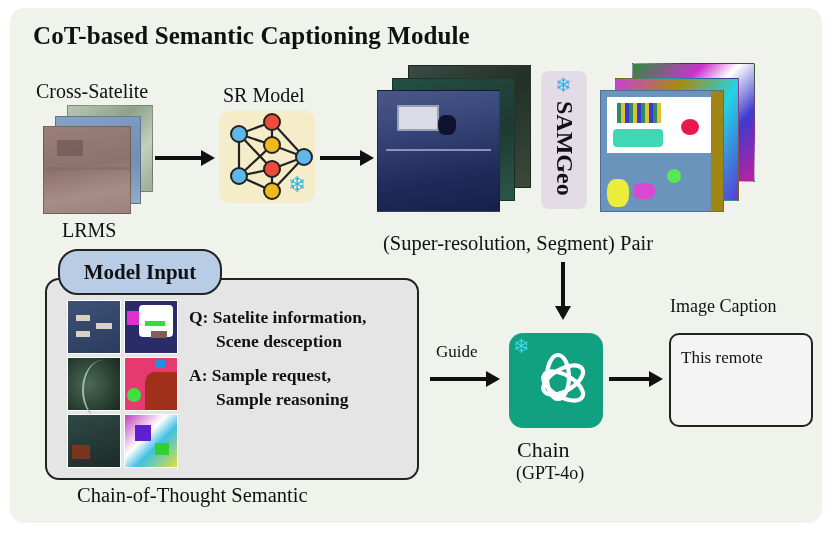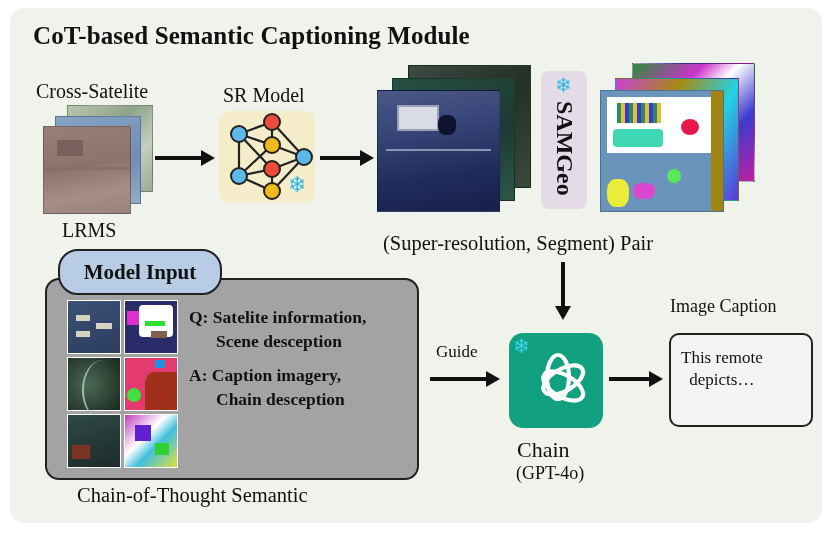--- a/index.html
+++ b/index.html
@@ -9,21 +9,21 @@
   .title { left:33px; top:22px; font-size:25px; font-weight:bold; letter-spacing:0.1px; }
   .lbl { font-size:20px; font-weight:normal; white-space:nowrap; }
   .tile { position:absolute; border:1px solid rgba(0,0,0,0.25); }
   .arrow { position:absolute; height:4px; background:#111; }
   .arrow::after { content:""; position:absolute; right:-12px; top:-6px; border-left:14px solid #111; border-top:8px solid transparent; border-bottom:8px solid transparent; }
   .varrow { position:absolute; width:4px; background:#111; }
   .varrow::after { content:""; position:absolute; bottom:-12px; left:-6px; border-top:14px solid #111; border-left:8px solid transparent; border-right:8px solid transparent; }
   .sr-box { left:219px; top:111px; width:96px; height:92px; background:#f5ecc9; border-radius:10px; }
   .samgeo { left:541px; top:71px; width:46px; height:138px; background:#e3dbe6; border-radius:8px; }
   .samgeo-text { position:absolute; left:50%; top:30px; transform:translateX(-50%); writing-mode:vertical-rl; font-size:24px; font-weight:bold; }
-  .mi-box { left:45px; top:278px; width:370px; height:198px; background:#a3a3a3; border:2px solid #222; border-radius:14px; }
+  .mi-box { left:45px; top:278px; width:370px; height:198px; background:#e5e5e5; border:2px solid #222; border-radius:14px; }
   .mi-tab { left:58px; top:249px; width:160px; height:42px; background:#b8cce6; border:2px solid #222; border-radius:20px; font-size:21px; font-weight:bold; display:flex; align-items:center; justify-content:center; }
   .qa { position:absolute; font-size:17.5px; font-weight:bold; line-height:24px; white-space:nowrap; }
   .thumb { position:absolute; width:52px; height:52px; border:1px solid #fff; }
   .gpt { left:509px; top:333px; width:94px; height:95px; background:#12a180; border-radius:14px; }
   .caption-box { left:669px; top:333px; width:140px; height:90px; background:#f4f4f4; border:2px solid #222; border-radius:10px; }
   .caption-text { position:absolute; left:10px; top:12px; font-size:17px; line-height:22px;text-align:center; }
 </style>
 </head>
 <body>
 
@@ -139,22 +139,22 @@
     <div style="position:absolute;left:30px;top:28px;width:14px;height:12px;background:#30d030;"></div>
   </div>
 
   <div class="qa" style="left:142px;top:25px;">
     <span>Q:</span>
     <span>Satelite information,</span><br>
     <span style="padding-left:27px;">Scene desception</span>
   </div>
   <div class="qa" style="left:142px;top:83px;">
     <span>A:</span>
-    <span>Caption imagery,</span><br>
-    <span style="padding-left:27px;">Chain desception</span>
+    <span>Sample request,</span><br>
+    <span style="padding-left:27px;">Sample reasoning</span>
   </div>
 </div>
 <div class="abs mi-tab">Model Input</div>
 <div class="abs lbl" style="left:77px;top:484px;font-size:20.5px;">Chain-of-Thought Semantic</div>
 
 <div class="abs lbl" style="left:436px;top:342px;font-size:17px;">Guide</div>
 <div class="arrow" style="left:430px;top:377px;width:58px;"></div>
 
 <div class="abs gpt">
   <div style="position:absolute;left:4px;top:2px;font-size:20px;color:#3ed6f2;line-height:22px;">❄</div>
@@ -168,15 +168,14 @@
 </div>
 <div class="abs lbl" style="left:517px;top:437px;font-size:22px;">Chain</div>
 <div class="abs lbl" style="left:516px;top:463px;font-size:18px;">(GPT-4o)</div>
 
 <div class="arrow" style="left:609px;top:377px;width:42px;"></div>
 
 <div class="abs lbl" style="left:670px;top:296px;font-size:18px;">Image Caption</div>
 <div class="abs caption-box">
   <div class="caption-text">
     <div>This remote</div>
-    <div>depicts…</div>
   </div>
 </div>
 
 </body></html>

